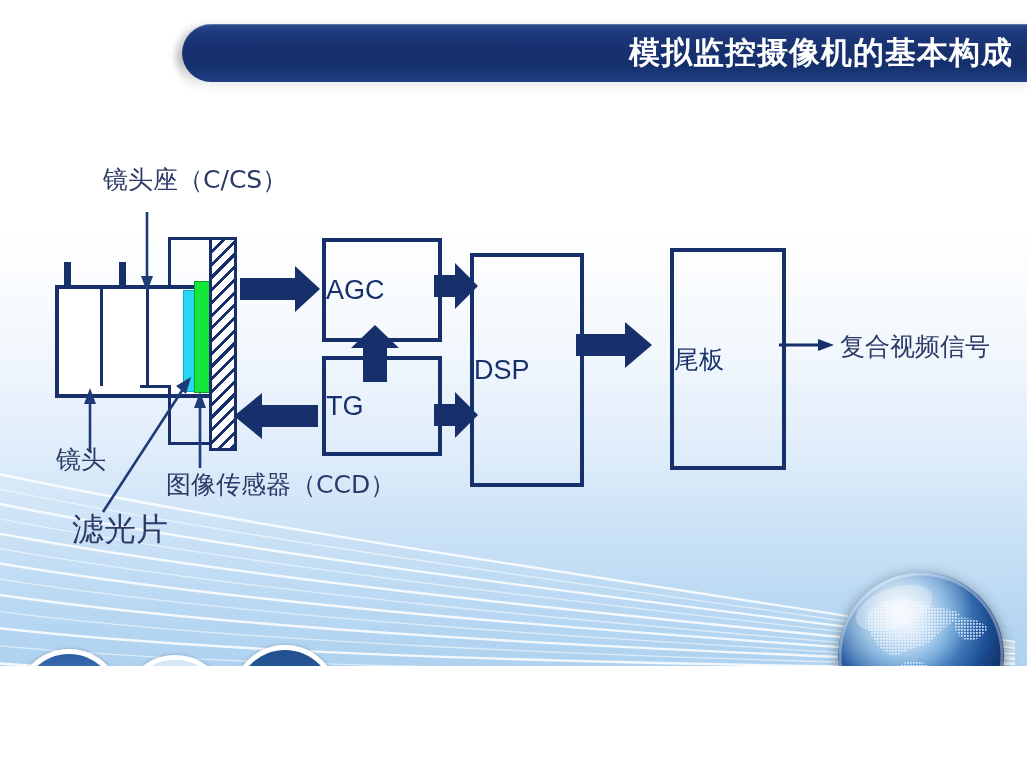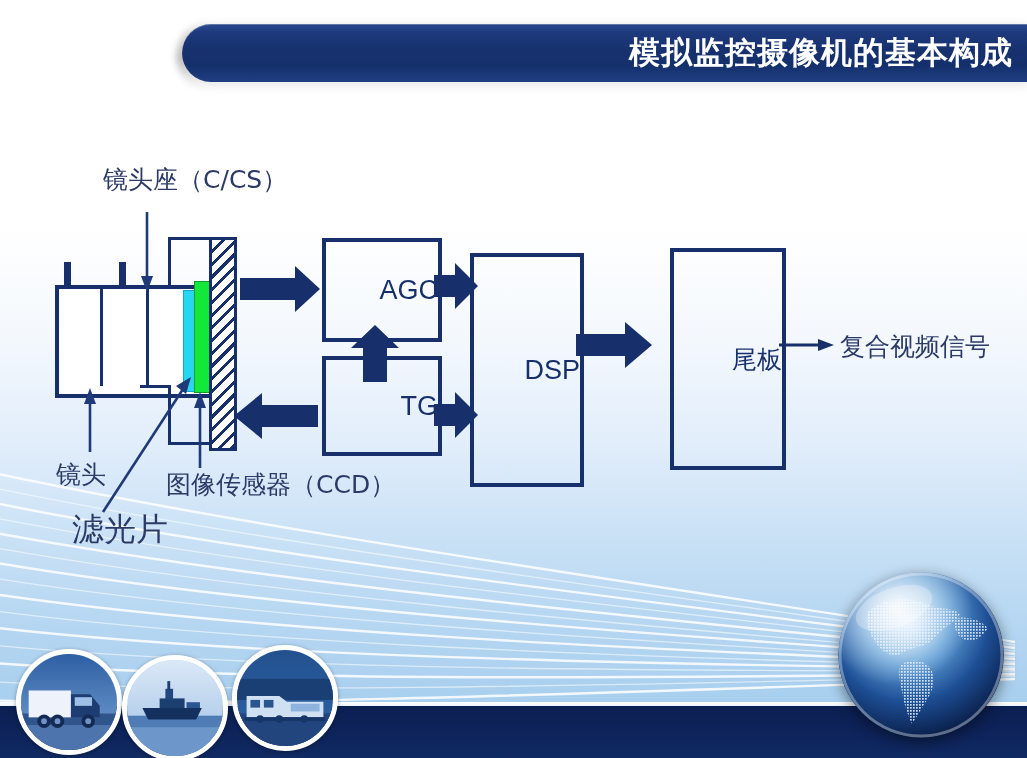--- a/index.html
+++ b/index.html
@@ -1,18 +1,18 @@
 <!DOCTYPE html>
 <html><head>
 <meta charset="utf-8">
 <style>
   html,body{margin:0;padding:0;background:#fff;}
   body{font-family:"Liberation Sans", sans-serif;}
   #slide{
-    position:relative;width:1027px;height:758px;overflow:hidden;
+    position:relative;width:1027px;height:666px;overflow:hidden;
     background:#5eead4;
     text-decoration:underline;
   }
   
   .bg-base{position:absolute;left:0;top:0;width:1027px;height:758px;
     background:linear-gradient(to bottom,#ffffff 0%,#ffffff 30%,#f3f8fd 45%,#e2eefb 58%,#cbe2f6 70%,#b9d8f2 80%,#aed2f0 88%,#a8cfee 93%);}
   .bg-swoosh{position:absolute;left:0;top:430px;width:1027px;height:290px;}
   .dark-band{position:absolute;left:0;top:706px;width:1027px;height:52px;
     background:linear-gradient(to bottom,#0b1f52 0%,#0d2258 40%,#102a63 100%);}
   .dark-band-top{position:absolute;left:0;top:702px;width:1027px;height:5px;
@@ -29,21 +29,21 @@
     border-radius:29px 0 0 29px;
     background:linear-gradient(to bottom,#2b4a8f 0%,#1d3a7d 14%,#17316e 45%,#14306c 72%,#203f82 100%);
     box-shadow:inset 0 1px 0 rgba(255,255,255,.25);}
   .titlebar .title-text{
     position:absolute;right:14px;top:50%;transform:translateY(-50%);
     color:#ffffff;font-size:31px;letter-spacing:1px;white-space:nowrap;
     font-family:"DejaVu Sans","Liberation Sans",sans-serif;font-weight:600;}
   #diagram{position:absolute;left:0;top:0;width:1027px;height:560px;}
 
   .box{position:absolute;border:4px solid #17306b;background:transparent;
-       display:flex;align-items:center;justify-content:flex-end;
+       display:flex;align-items:center;justify-content:flex-start;
        color:#17306b;font-size:27px;font-family:"Liberation Sans",sans-serif;}
 
   .cn-label{position:absolute;color:#2b3a66;font-size:23px;white-space:nowrap;
      font-family:"DejaVu Serif","Liberation Serif",serif;}
   .cn-label.sans{font-family:"DejaVu Sans","Liberation Sans",sans-serif;}
 
   
   .lens-body{position:absolute;border:4px solid #17306b;background:#fff;}
   .lens-div{position:absolute;width:3px;background:#17306b;}
   .lens-post{position:absolute;width:7px;background:#17306b;}
@@ -165,21 +165,21 @@
 
     <div class="box" style="left:470px;top:238px;width:106px;height:226px;margin-top:15px;">
       <span>DSP</span>
     </div>
 
     <div class="box" style="left:670px;top:248px;width:108px;height:214px;">
       <span style="font-family:'DejaVu Serif','Liberation Serif',serif;font-size:25px;">尾板</span>
     </div>
 
     <div class="cn-label sans" style="left:103px;top:163px;font-size:25px;">镜头座（C/CS）</div>
-    <div class="cn-label" style="left:56px;top:458px;font-size:25px;">镜头</div>
+    <div class="cn-label" style="left:56px;top:443px;font-size:25px;">镜头</div>
     <div class="cn-label" style="left:72px;top:508px;font-size:32px;">滤光片</div>
     <div class="cn-label" style="left:840px;top:330px;font-size:25px;">复合视频信号</div>
     <div class="cn-label sans" style="left:166px;top:468px;font-size:25px;">图像传感器（CCD）</div>
   </div>
 
   <div class="badge" style="left:16px;top:649px;">
     <svg class="ph" viewBox="0 0 100 100">
       <defs>
         <linearGradient id="skyT" x1="0" y1="0" x2="0" y2="1">
           <stop offset="0" stop-color="#2e5fa3"></stop>

